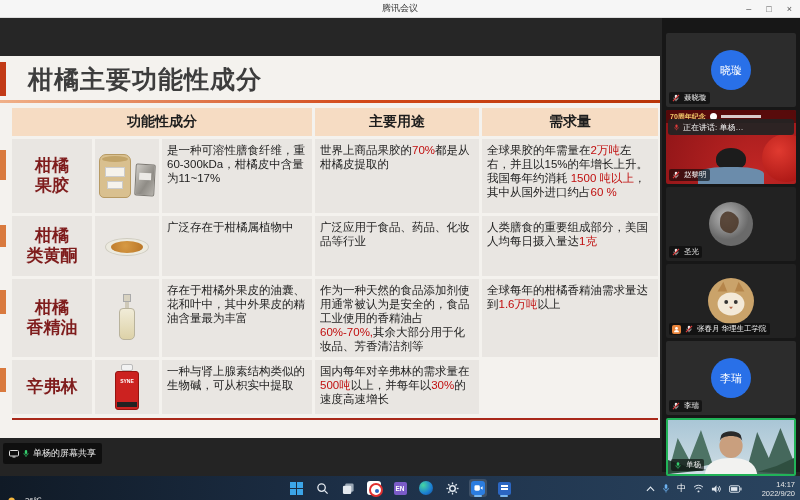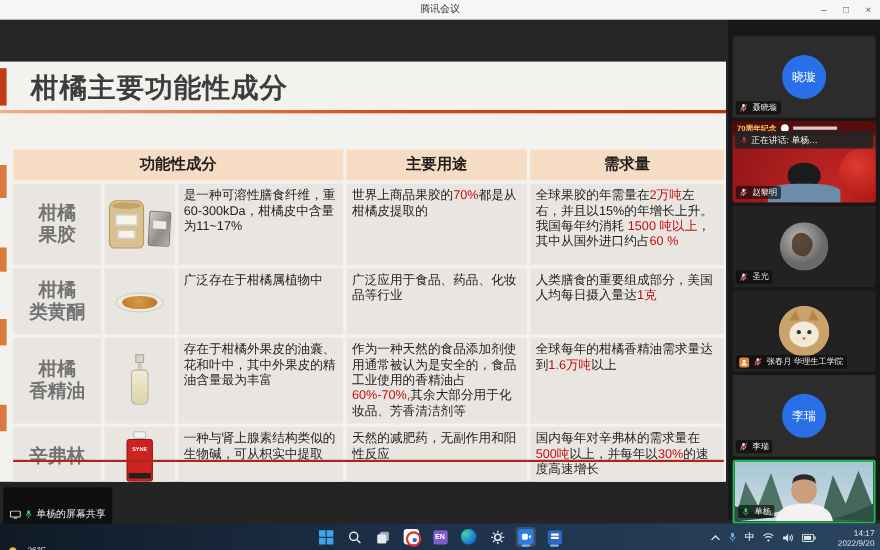--- a/index.html
+++ b/index.html
@@ -17,26 +17,26 @@
   .slide{position:absolute;left:0;top:38px;width:660px;height:382px;background:#f4f2ee;overflow:hidden;}
   .slide-title{position:absolute;left:28px;top:7px;font-size:25px;font-weight:bold;color:#3d3d3d;letter-spacing:1px;}
   .title-rule{position:absolute;left:0;top:44px;height:3px;width:100%;background:linear-gradient(90deg,#f0b088,#d2491a 55%,#b83508);}
   .am{position:absolute;left:0;width:6px;background:#d97a3e;}
   .am1{top:6px;height:34px;background:#c23a16;}
   .am2{top:94px;height:30px;} .am3{top:169px;height:22px;} .am4{top:234px;height:24px;} .am5{top:312px;height:24px;}
 
   
   .tablegrid{position:absolute;left:12px;top:52px;display:grid;
     grid-template-columns:80px 64px 150px 164px 176px;
-    grid-template-rows:28px 74px 60px 78px 54px;gap:3px;margin-top:28px;}
+    grid-template-rows:28px 74px 60px 78px 54px;gap:3px;}
   .thead{background:#f6dcc3;display:flex;align-items:center;justify-content:center;font-weight:bold;font-size:14px;color:#1e1e1e;}
   .th1{grid-column:1 / span 3;}
   .tcell{background:#e9e6e2;font-size:11.5px;line-height:1.22;color:#1d1d1d;padding:4px 5px;overflow:hidden;}
   .tname{background:#e9e6e2;display:flex;align-items:center;justify-content:center;text-align:center;
-    font-weight:bold;font-size:17px;line-height:1.15;color:#737373;white-space:pre-line;}
+    font-weight:bold;font-size:17px;line-height:1.15;color:#7f1d1d;white-space:pre-line;}
   .timg{background:#e9e6e2;display:flex;align-items:center;justify-content:center;}
   .rd{color:#c00e0e;}
   .tbl-endline{position:absolute;left:12px;width:646px;top:362px;height:2px;background:#a8281a;}
 
   
   .barrel-wrap{position:relative;width:56px;height:52px;}
   .barrel{position:absolute;left:0;top:4px;width:32px;height:44px;background:#d9c08f;border-radius:7px 7px 5px 5px;border:1px solid #b79a63;}
   .barrel:before{content:"";position:absolute;left:2px;top:1px;right:2px;height:6px;background:#c2a469;border-radius:50%;}
   .barrel .lbl{position:absolute;left:5px;top:12px;width:20px;height:10px;background:#f6f3ec;border:1px solid #ccc;}
   .barrel .lbl2{position:absolute;left:7px;top:26px;width:16px;height:8px;background:#f6f3ec;border:1px solid #ccc;}
@@ -50,21 +50,21 @@
   .oilbottle .neck{position:absolute;left:7px;top:8px;width:4px;height:6px;background:#cfc9b8;}
   .oilbottle .body{position:absolute;left:1px;top:14px;width:16px;height:32px;background:linear-gradient(180deg,#f1ecd8,#ddd2a8);border:1px solid #b9b39c;border-radius:4px 4px 5px 5px;}
   .synbottle{position:relative;width:24px;height:46px;}
   .synbottle .cap{position:absolute;left:6px;top:0;width:12px;height:7px;background:#f2f2f2;border:1px solid #bbb;border-radius:2px;}
   .synbottle .body{position:absolute;left:0;top:7px;width:24px;height:39px;background:#cc2220;border-radius:3px;border:1px solid #951410;}
   .synbottle .txt{position:absolute;left:0;top:14px;width:24px;text-align:center;font-size:5px;font-weight:bold;color:#fff;}
   .synbottle .band{position:absolute;left:2px;bottom:3px;width:20px;height:5px;background:#222;}
 
   
   .share-badge{position:absolute;left:3px;top:425px;display:flex;align-items:center;gap:3px;background:rgba(14,14,14,.92);
-    padding:18px 6px;border-radius:2px;font-size:9px;color:#ededed;}
+    padding:4px 6px;border-radius:2px;font-size:9px;color:#ededed;}
 
   
   .sidebar{position:absolute;left:662px;top:18px;width:138px;height:454px;background:#171717;}
   .tile{position:absolute;left:4px;width:130px;height:74px;background:#2c2c2c;border-radius:2px;overflow:hidden;}
   .tile-center{display:flex;align-items:center;justify-content:center;height:100%;}
   .avatar-blue{width:40px;height:40px;border-radius:50%;background:#2970e8;color:#fff;font-size:11px;display:flex;align-items:center;justify-content:center;}
   .badge{position:absolute;left:3px;bottom:3px;display:flex;align-items:center;gap:4px;background:rgba(8,8,8,.62);
     border-radius:2px;padding:1px 3px;font-size:7.5px;color:#eee;max-width:122px;white-space:nowrap;overflow:hidden;}
   .t1{top:15px;} .t2{top:92px;background:radial-gradient(circle at 70% 85%,#c12624,#8d1417);}
   .t3{top:169px;background:#222;} .t4{top:246px;background:#222;} .t5{top:323px;}
@@ -177,21 +177,20 @@
         <div class="tname">辛弗林</div>
         <div class="timg">
           <div class="synbottle">
             <div class="cap"></div>
               <div class="body"></div>
             <div class="txt">SYNE</div>
             <div class="band"></div>
           </div>
         </div>
         <div class="tcell"><span>一种与肾上腺素结构类似的生物碱，可从枳实中提取</span></div>
-        <div class="tcell"><span>天然的减肥药，无副作用和阳性反应</span></div>
         <div class="tcell"><span>国内每年对辛弗林的需求量在</span><span class="rd">500吨</span><span>以上，并每年以</span><span class="rd">30%</span><span>的速度高速增长</span></div>
       </div>
       <div class="tbl-endline"></div>
     </div>
 
     <div class="share-badge">
       <svg width="10" height="8" viewBox="0 0 10 8">
           <rect x="0.5" y="0.5" width="9" height="5.5" rx="1" fill="none" stroke="#ddd"></rect>
           <rect x="3.5" y="6.5" width="3" height="1" fill="#ddd"></rect>
         </svg>

